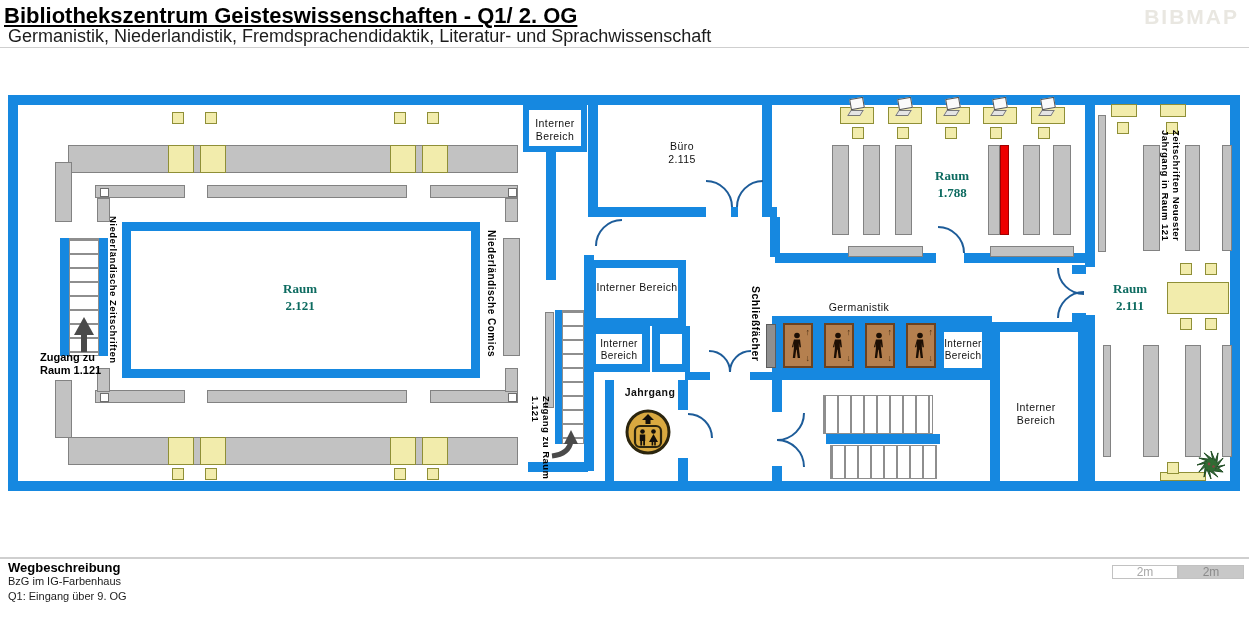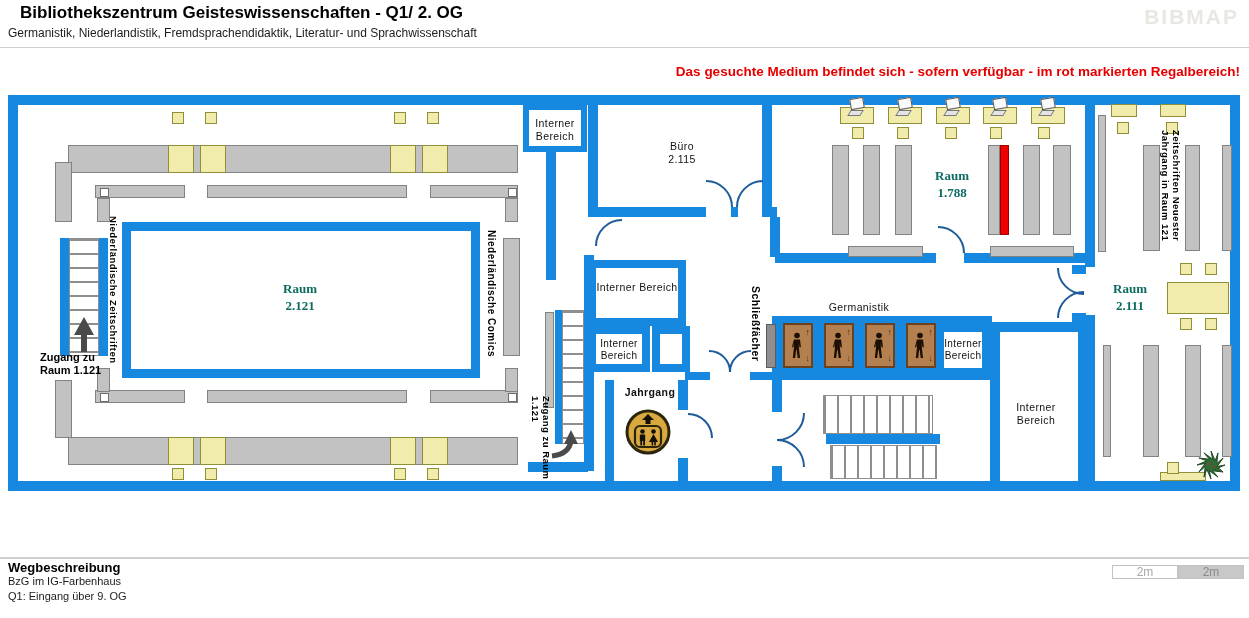--- a/index.html
+++ b/index.html
@@ -1,19 +1,19 @@
 <!DOCTYPE html>
 <html style="--wall: #1688e0; --highlight: #ee0000; --shelf: #c2c2c2; --table: #f2ecac; --room_label: #0d6b60; --notice: #e60000;"><head>
 <meta charset="utf-8">
 <style>
   html,body{margin:0;padding:0;background:#fff;}
   .screen{position:relative;width:1249px;height:618px;background:#fff;overflow:hidden;
           font-family:"Liberation Sans",sans-serif;}
-  .h-title{position:absolute;left:20px;top:3px;font-size:17px;font-weight:bold;color:#000;}
-  .h-sub{position:absolute;left:8px;top:26px;font-size:12px;color:#1c1c1c;}
+  .h-title{position:absolute;left:4px;top:3px;font-size:22px;font-weight:bold;color:#000;text-decoration:underline;}
+  .h-sub{position:absolute;left:8px;top:26px;font-size:18px;color:#1c1c1c;}
   .logo{position:absolute;right:10px;top:5px;font-size:21px;font-weight:bold;color:#e9e7e1;letter-spacing:2px;}
   .hline{position:absolute;background:#cfcfcf;}
   .notice{position:absolute;right:9px;top:64px;font-size:13.5px;font-weight:bold;color:var(--notice,#e60000);}
   .wall{position:absolute;background:var(--wall,#1688e0);}
   .shelf{position:absolute;background:var(--shelf,#c2c2c2);border:1px solid #828282;box-sizing:border-box;}
   .shelf-dark{position:absolute;background:#8f8f8f;border:1px solid #5c5c5c;box-sizing:border-box;}
   .shelf-red{position:absolute;background:var(--highlight,#ee0000);border:1px solid #a00000;box-sizing:border-box;}
   .wsq{position:absolute;width:9px;height:9px;background:#fff;border:1px solid #6e6e6e;box-sizing:border-box;}
   .table{position:absolute;background:var(--table,#f2ecac);border:1px solid #8f8f37;box-sizing:border-box;}
   .chair{position:absolute;width:12px;height:12px;background:var(--table,#f2ecac);border:1px solid #8f8f37;box-sizing:border-box;}
@@ -45,21 +45,20 @@
 </style>
 </head>
 <body>
 
 <div class="screen">
 
   <div class="h-title">Bibliothekszentrum Geisteswissenschaften - Q1/ 2. OG</div>
   <div class="h-sub">Germanistik, Niederlandistik, Fremdsprachendidaktik, Literatur- und Sprachwissenschaft</div>
   <div class="logo">BIBMAP</div>
   <div class="hline" style="left:0;top:47px;width:1249px;height:1px"></div>
-  <div class="notice">Das gesuchte Medium befindet sich - sofern verfügbar -  im rot markierten Regalbereich!</div>
 
   <div id="plan-layer">
       <div class="wall" style="left: 8px; top: 95px; width: 1232px; height: 10px;"></div>
       <div class="wall" style="left: 8px; top: 481px; width: 1232px; height: 10px;"></div>
       <div class="wall" style="left: 8px; top: 95px; width: 10px; height: 396px;"></div>
       <div class="wall" style="left: 1230px; top: 95px; width: 10px; height: 396px;"></div>
       <div class="wall" style="left: 546px; top: 150px; width: 10px; height: 130px;"></div>
       <div class="wall" style="left: 588px; top: 103px; width: 10px; height: 114px;"></div>
       <div class="wall" style="left: 762px; top: 103px; width: 10px; height: 114px;"></div>
       <div class="wall" style="left: 588px; top: 207px; width: 118px; height: 10px;"></div>

